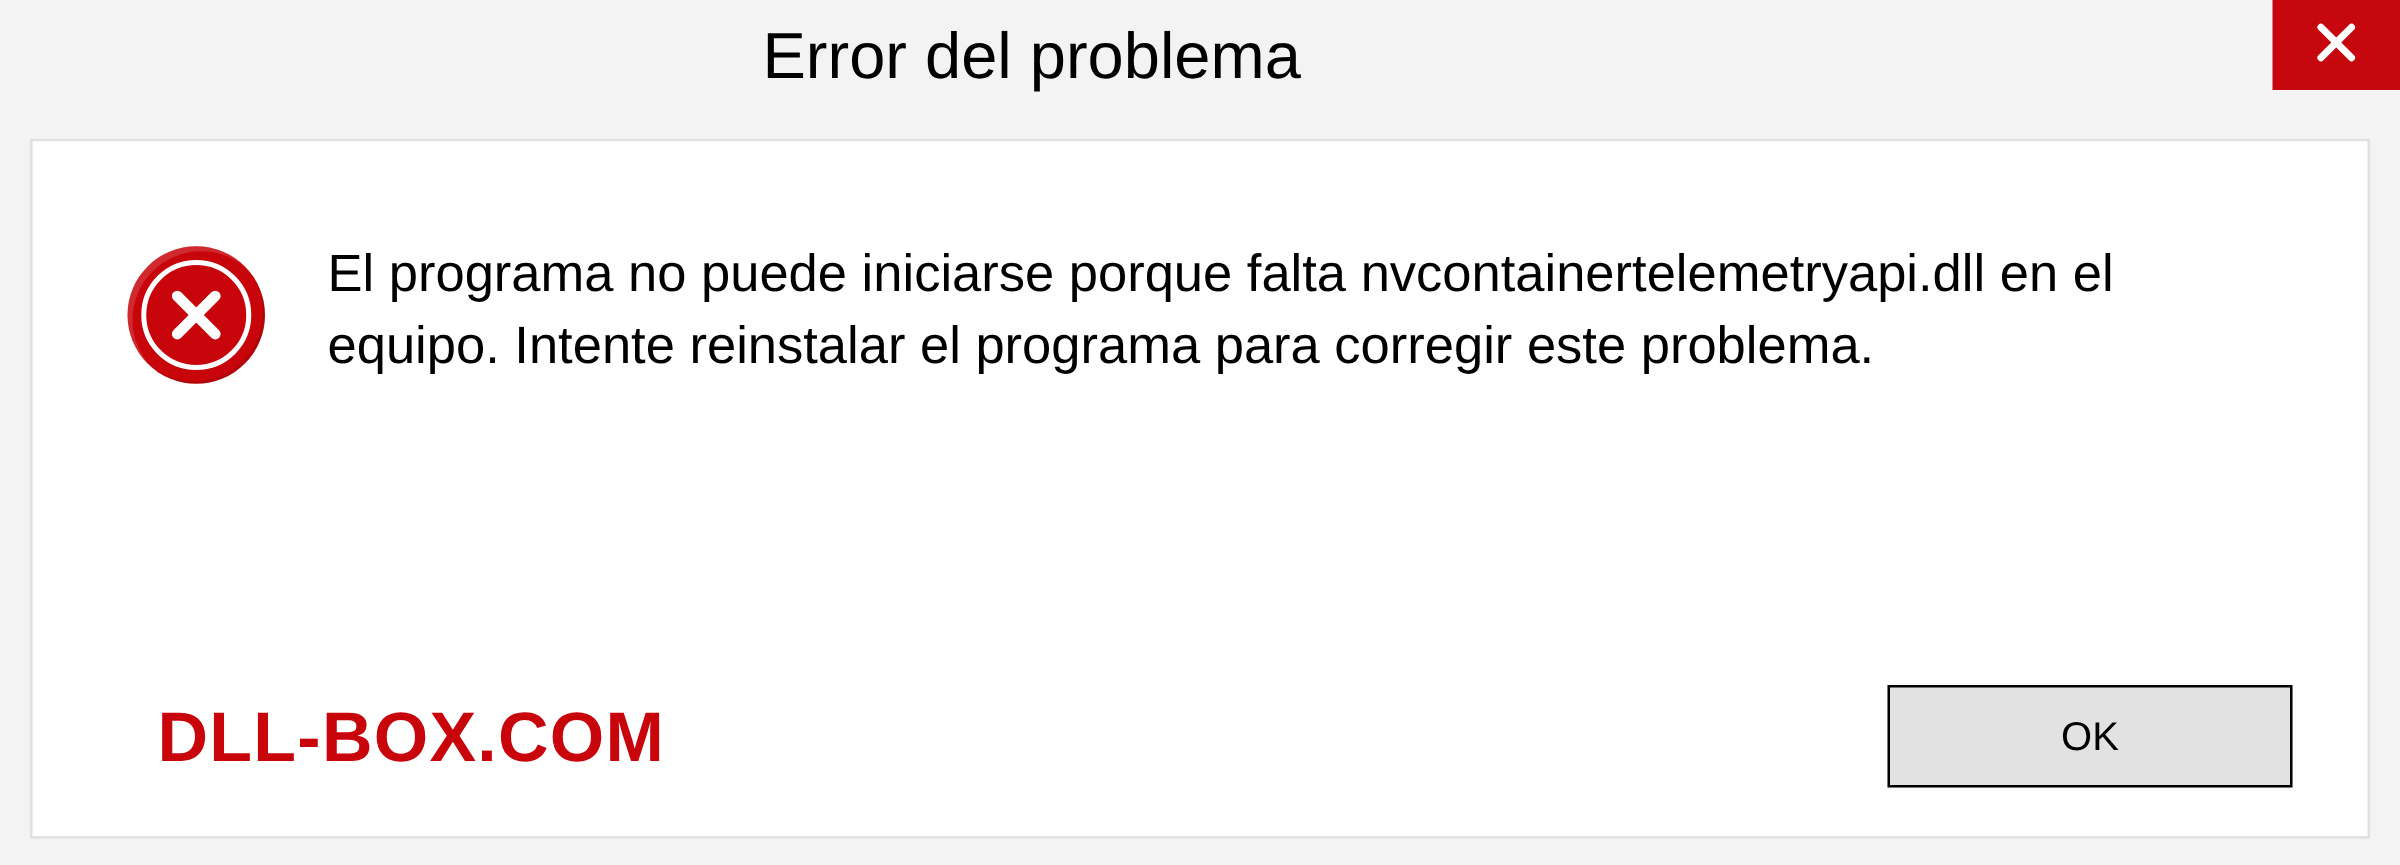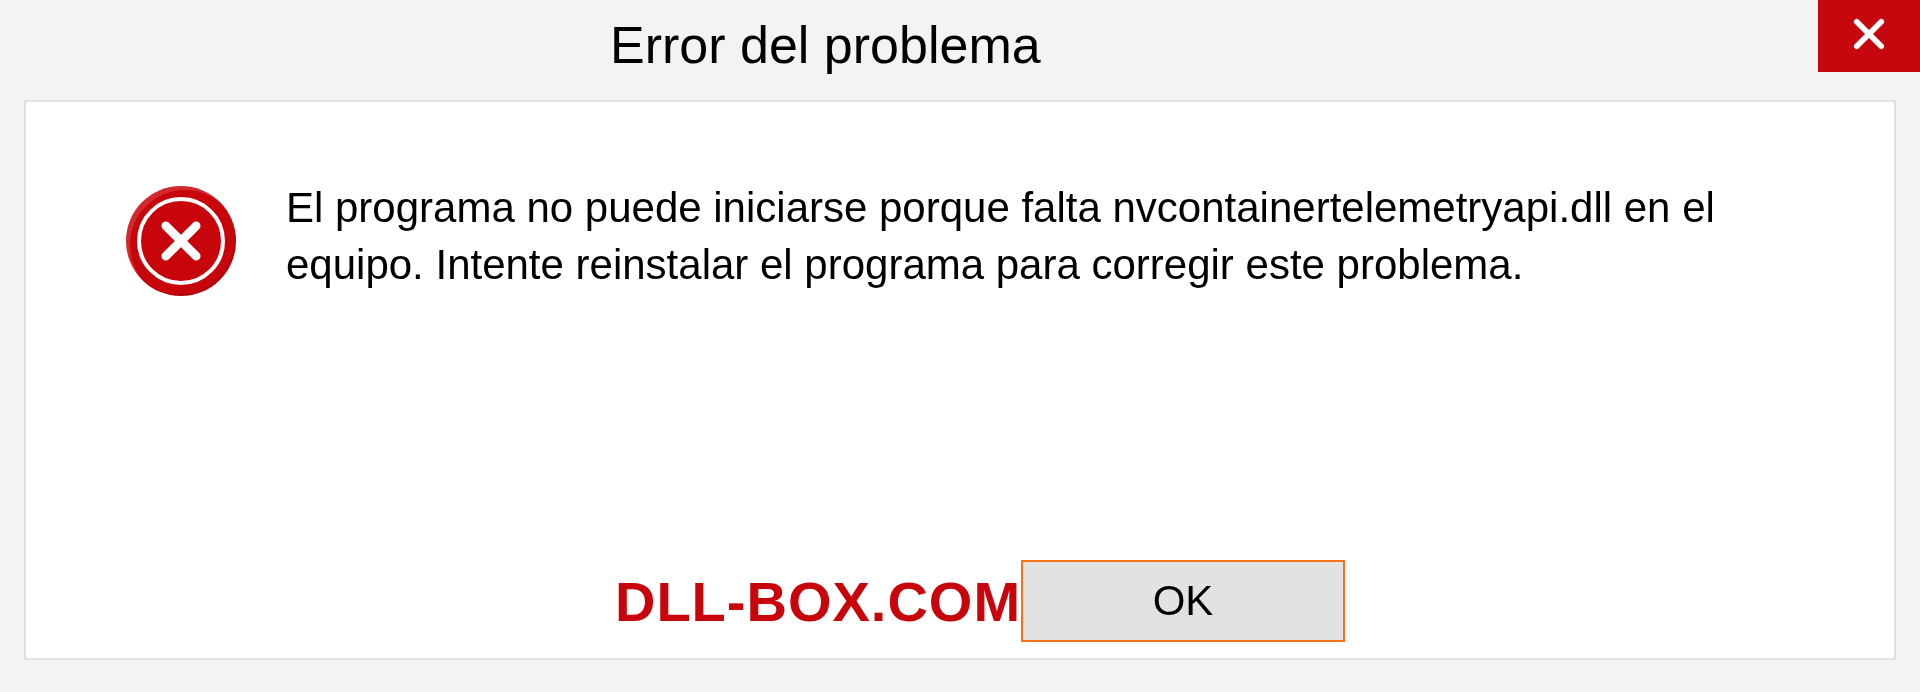--- a/index.html
+++ b/index.html
@@ -42,26 +42,26 @@
       display: flex;
       align-items: center;
       justify-content: center;
       cursor: pointer;
     }
     .close-button svg {
       width: 42px;
       height: 42px;
     }
     .dialog-body {
-      margin: 10px 24px 0 24px;
+      margin: 21px 24px 0 24px;
       background: #fff;
       border: 2px solid #e0e0e0;
       height: 560px;
       position: relative;
-      padding: 78px 60px 0 100px;
+      padding: 78px 60px 0 76px;
     }
     .message-row {
       display: flex;
       align-items: flex-start;
       gap: 50px;
     }
     .error-icon-wrapper {
       width: 110px;
       height: 110px;
       flex-shrink: 0;
@@ -94,41 +94,41 @@
     }
     .message-text {
       font-size: 42px;
       line-height: 1.35;
       color: #000;
       font-weight: 400;
       max-width: 1560px;
     }
     .footer {
       position: absolute;
-      bottom: 16px;
+      bottom: 39px;
       left: 0;
       right: 0;
       display: flex;
       align-items: center;
-      justify-content: center;
+      justify-content: space-between;
       padding: 0 60px 0 100px;
     }
     .watermark {
       font-size: 56px;
       font-weight: 800;
       color: #c8050b;
       letter-spacing: 1px;
       font-family: Arial, sans-serif;
     }
     .ok-button {
       width: 324px;
       height: 82px;
       background: #e2e2e2;
-      border: 2px solid #f97316;
-      font-size: 42px;
+      border: 2px solid #000000;
+      font-size: 32px;
       color: #000;
       display: flex;
       align-items: center;
       justify-content: center;
       cursor: pointer;
       font-family: Arial, sans-serif;
     }
   </style>
 </head>
 <body>

